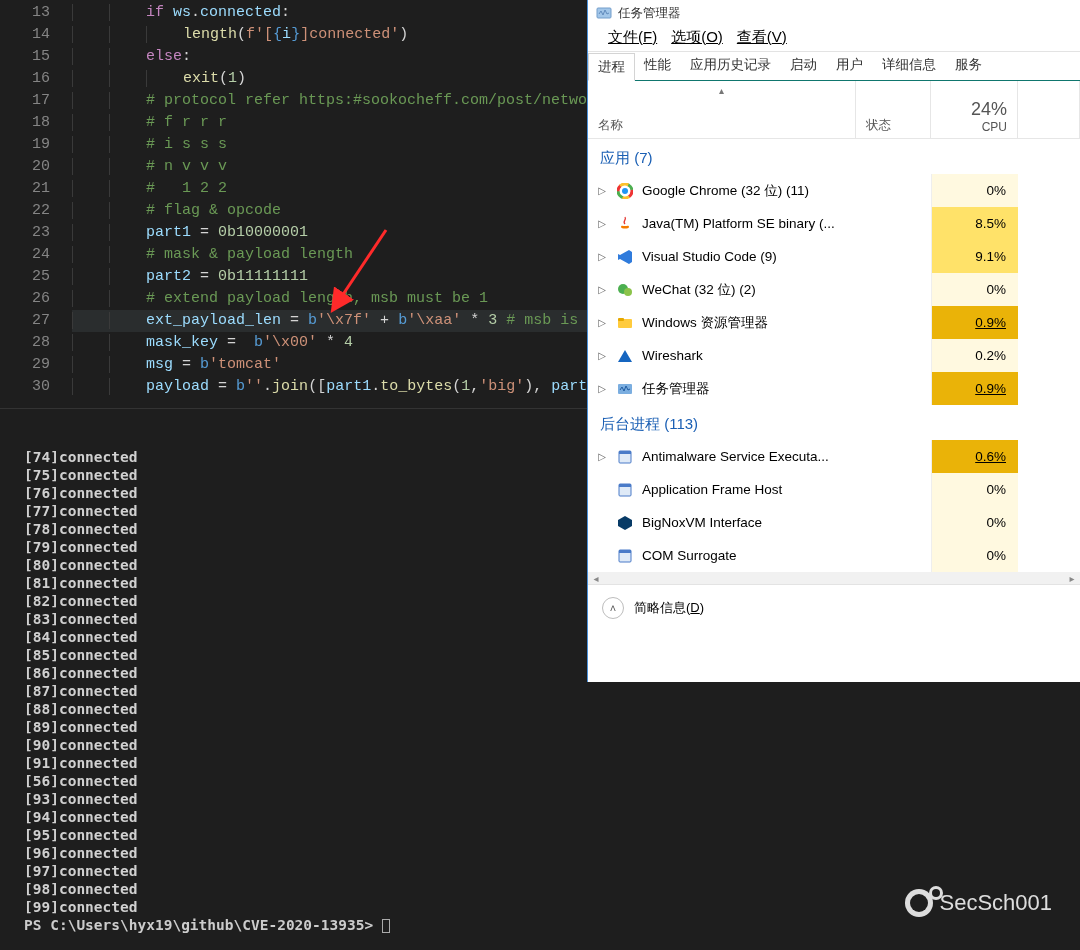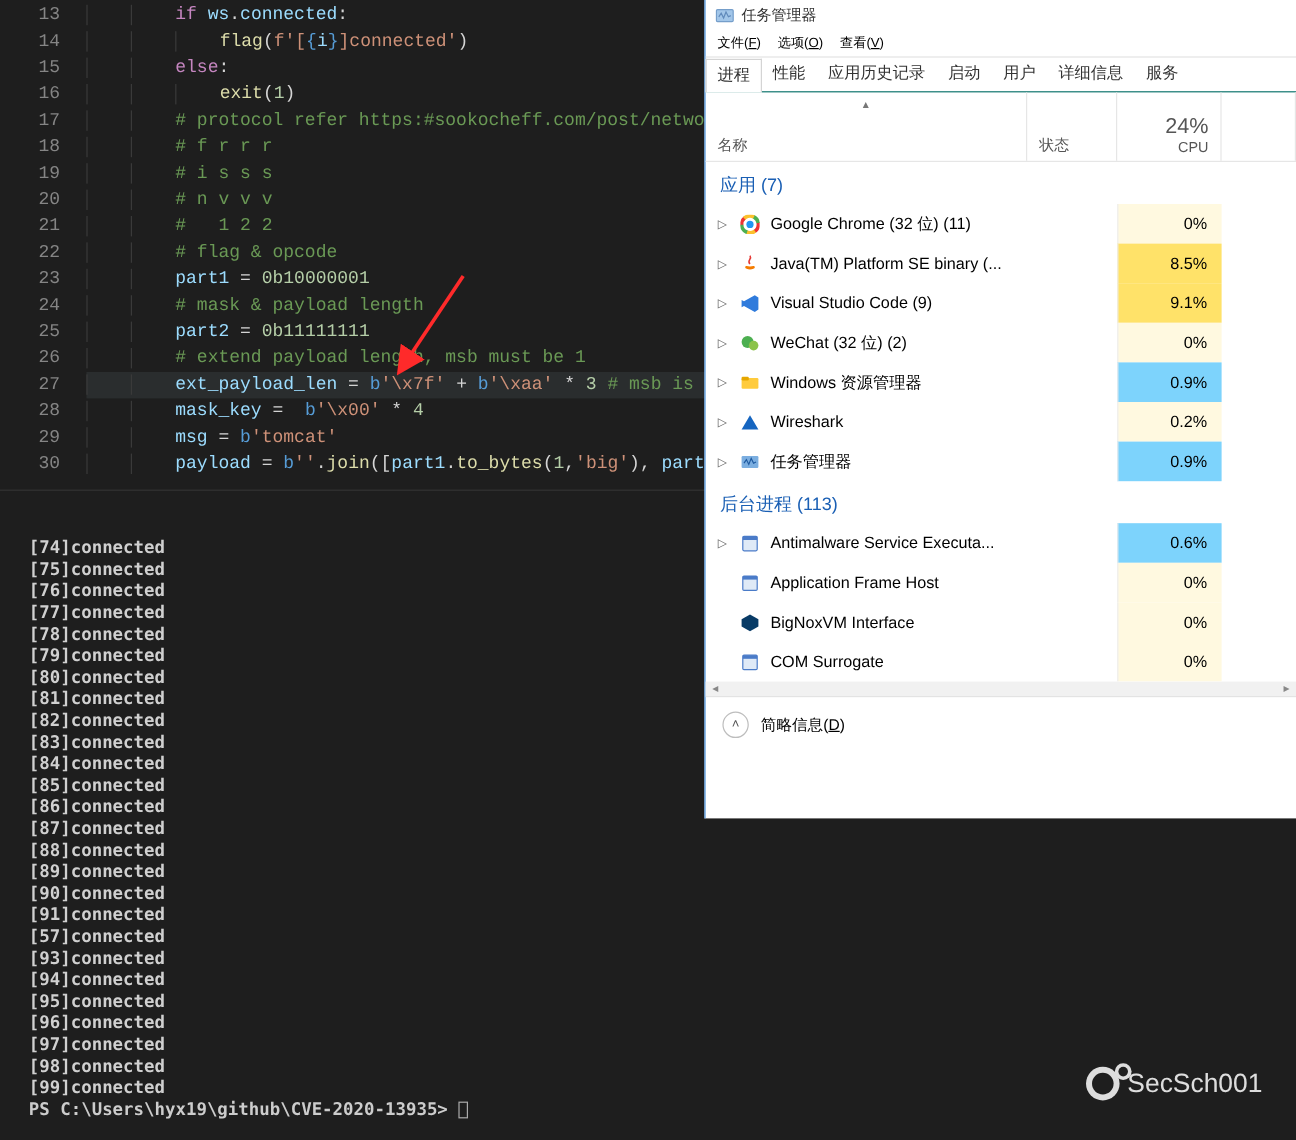--- a/index.html
+++ b/index.html
@@ -70,22 +70,23 @@
     background: #fff; color: #000;
     font-family: "Segoe UI","Microsoft YaHei",sans-serif;
     border-left: 1px solid #4a90d9;
   }
   .tm-titlebar {
     display:flex; align-items:center; height:26px; padding:0 8px;
     font-size:12.5px; color:#333;
   }
   .tm-titlebar .ticon { width:16px; height:16px; margin-right:6px; opacity:.7;}
   .tm-menubar {
-    display:flex; gap:14px; padding:2px 10px 4px 10px; font-size:11px;
+    display:flex; gap:14px; padding:2px 10px 4px 20px; font-size:15px;
     border-bottom:1px solid #e3e3e3;
+    text-decoration:underline;
   }
   .tm-menubar span u { text-decoration: underline; }
   .tm-tabs {
     display:flex; font-size:13.5px; color:#333; border-bottom:1px solid #0f766e;
   }
   .tm-tab { padding:4px 9px; cursor:pointer; border-right:1px solid transparent;}
   .tm-tab.active {
     border:1px solid #d4d4d4; border-bottom:1px solid #fff;
     background:#fff; position:relative; top:1px;
   }
@@ -106,21 +107,21 @@
   .tm-row {
     display:grid; grid-template-columns: 268px 75px 87px 1fr;
     align-items:center; height:33px; font-size:13.5px;
   }
   .tm-row .nm { display:flex; align-items:center; gap:8px; padding-left:8px; overflow:hidden; white-space:nowrap;}
   .tm-row .exp { width:12px; color:#666; font-size:10px; cursor:pointer; text-align:center;}
   .tm-row .exp.empty { visibility:hidden;}
   .tm-row .ic { width:18px; height:18px; border-radius:3px; flex:0 0 18px; display:flex;align-items:center;justify-content:center;font-size:11px;color:#fff;}
   .tm-row .cpu { text-align:right; padding-right:12px; border-left:1px solid #eee; height:100%; display:flex; align-items:center; justify-content:flex-end;}
   .hot-0 { background:#fff9e0;}
-  .hot-1 { background:#7dd3fc;}
+  .hot-1 { background:#eab308;text-decoration:underline;}
   .hot-2 { background:#ffe269;}
   .tm-row .st { padding-left:8px;}
 
   .tm-scroll { height:12px; background:#f1f1f1; display:flex; align-items:center;}
   .tm-scroll .lbtn,.tm-scroll .rbtn{width:16px;text-align:center;color:#888;font-size:10px;}
   .tm-scroll .track{flex:1;}
 
   .tm-footer {
     display:flex; align-items:center; gap:10px; padding:12px 14px; font-size:13px;
     border-top:1px solid #e3e3e3;
@@ -167,21 +168,21 @@
         <div class="gutter-num">24</div>
         <div class="gutter-num">25</div>
         <div class="gutter-num">26</div>
         <div class="gutter-num">27</div>
         <div class="gutter-num">28</div>
         <div class="gutter-num">29</div>
         <div class="gutter-num">30</div>
       </div>
     <div class="code-lines" id="codelines">
         <div class="line"><span class="ind">    </span><span class="ind">    </span><span class="tok-key">if </span><span class="tok-var">ws</span><span class="tok-pun">.</span><span class="tok-attr">connected</span><span class="tok-pun">:</span></div>
-        <div class="line"><span class="ind">    </span><span class="ind">    </span><span class="ind">    </span><span class="tok-fn">flag</span><span class="tok-pun">(</span><span class="tok-str">f'[</span><span class="tok-kw2">{</span><span class="tok-var">i</span><span class="tok-kw2">}</span><span class="tok-str">]connected'</span><span class="tok-pun">)</span></div>
+        <div class="line"><span class="ind">    </span><span class="ind">    </span><span class="ind">    </span><span class="tok-fn">length</span><span class="tok-pun">(</span><span class="tok-str">f'[</span><span class="tok-kw2">{</span><span class="tok-var">i</span><span class="tok-kw2">}</span><span class="tok-str">]connected'</span><span class="tok-pun">)</span></div>
         <div class="line"><span class="ind">    </span><span class="ind">    </span><span class="tok-key">else</span><span class="tok-pun">:</span></div>
         <div class="line"><span class="ind">    </span><span class="ind">    </span><span class="ind">    </span><span class="tok-fn">exit</span><span class="tok-pun">(</span><span class="tok-num">1</span><span class="tok-pun">)</span></div>
         <div class="line"><span class="ind">    </span><span class="ind">    </span><span class="tok-cmt"># protocol refer https:#sookocheff.com/post/networkin</span></div>
         <div class="line"><span class="ind">    </span><span class="ind">    </span><span class="tok-cmt"># f r r r</span></div>
         <div class="line"><span class="ind">    </span><span class="ind">    </span><span class="tok-cmt"># i s s s</span></div>
         <div class="line"><span class="ind">    </span><span class="ind">    </span><span class="tok-cmt"># n v v v</span></div>
         <div class="line"><span class="ind">    </span><span class="ind">    </span><span class="tok-cmt">#   1 2 2</span></div>
         <div class="line"><span class="ind">    </span><span class="ind">    </span><span class="tok-cmt"># flag &amp; opcode</span></div>
         <div class="line"><span class="ind">    </span><span class="ind">    </span><span class="tok-var">part1</span><span class="tok-pun"> = </span><span class="tok-num">0b10000001</span></div>
         <div class="line"><span class="ind">    </span><span class="ind">    </span><span class="tok-cmt"># mask &amp; payload length</span></div>
@@ -222,21 +223,21 @@
         <div class="term-line">[82]connected</div>
         <div class="term-line">[83]connected</div>
         <div class="term-line">[84]connected</div>
         <div class="term-line">[85]connected</div>
         <div class="term-line">[86]connected</div>
         <div class="term-line">[87]connected</div>
         <div class="term-line">[88]connected</div>
         <div class="term-line">[89]connected</div>
         <div class="term-line">[90]connected</div>
         <div class="term-line">[91]connected</div>
-        <div class="term-line">[57]connected</div>
+        <div class="term-line">[56]connected</div>
         <div class="term-line">[93]connected</div>
         <div class="term-line">[94]connected</div>
         <div class="term-line">[95]connected</div>
         <div class="term-line">[96]connected</div>
         <div class="term-line">[97]connected</div>
         <div class="term-line">[98]connected</div>
         <div class="term-line">[99]connected</div>
         <div class="term-line"><span class="prompt">PS C:\Users\hyx19\github\CVE-2020-13935&gt; </span><span class="cursor-box"></span></div>
       </div>
   </div>

